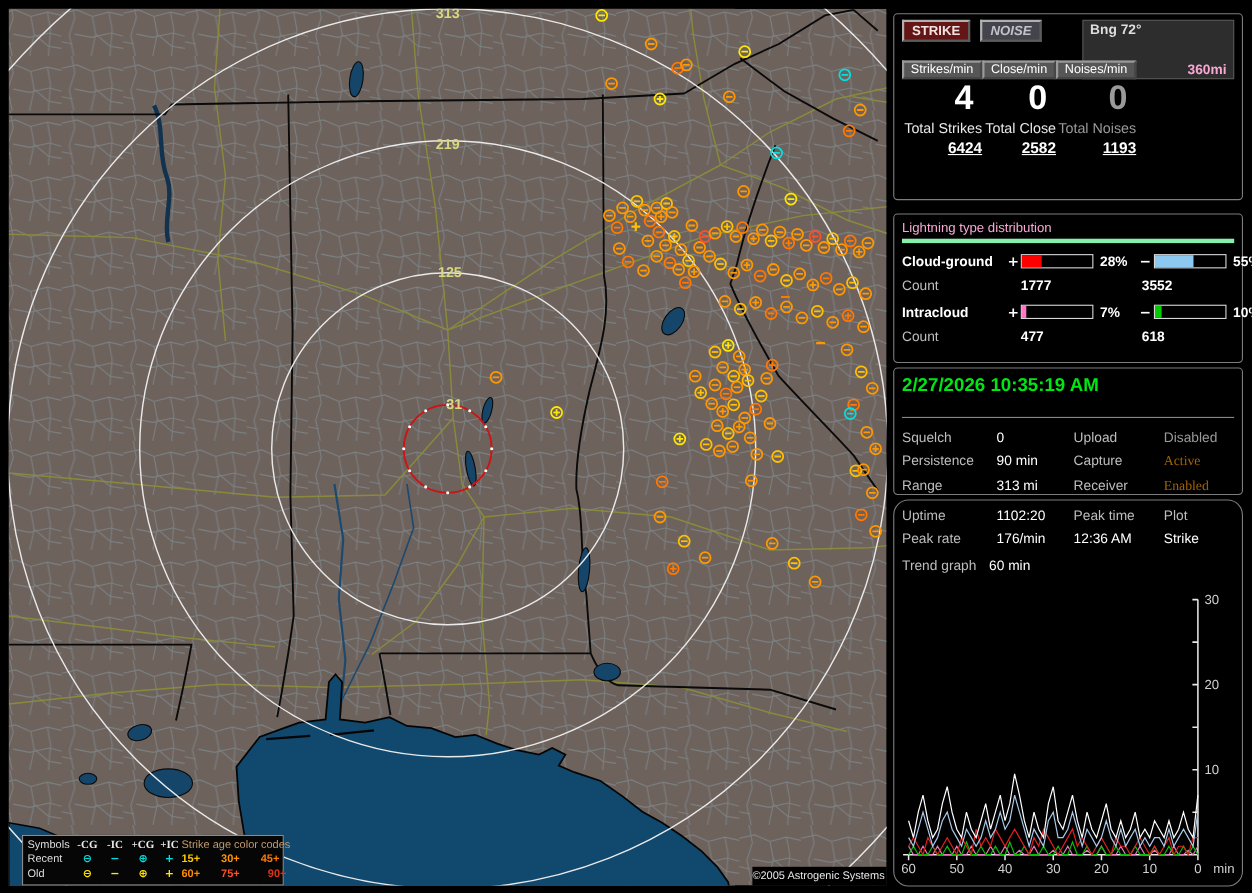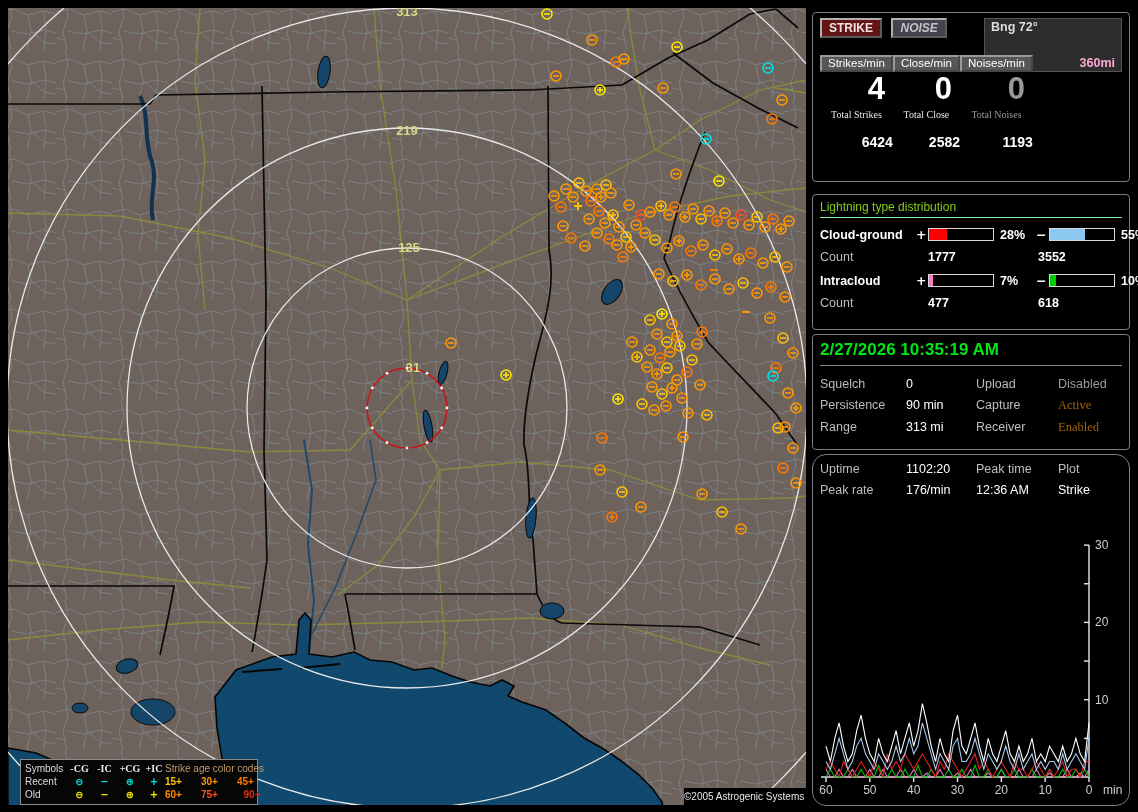--- a/index.html
+++ b/index.html
@@ -31,35 +31,35 @@
   #noise-btn{background:#44444c;color:#c2c2ca;margin-left:5px;font-style:italic;}
   #bng-bar{float:right;width:138px;background:#2d2d2d;border:1px solid #555;font-size:12.5px;
            font-weight:bold;padding:1px 6px;box-sizing:border-box;display:flex;justify-content:space-between;}
   #bng-bar .rng{color:#f9a8d4;margin-top:36px;}
   .rates{display:flex;justify-content:space-between;margin-top:17px;}
   .rcol{width:99px;display:flex;flex-direction:column;}
   .rlabel{align-self:flex-start;background:#565656;color:#fff;font-size:11.5px;
           border:2px outset #9a9a9a;padding:0 6px 1px;}
   .rcol:last-child .rlabel{align-self:flex-end;}
   .rvalue{font-size:31px;font-weight:bold;color:#fff;text-align:right;padding-right:8px;line-height:34px;}
-  .rtotal-l{font-size:10px;color:#e8e8e8;text-align:center;margin-top:3px;font-family:Liberation Serif, serif;}
-  .rtotal-v{font-size:14px;font-weight:bold;color:#fff;text-align:right;margin-top:14px;}
+  .rtotal-l{font-size:13px;color:#e8e8e8;text-align:right;margin-top:3px;}
+  .rtotal-v{font-size:14px;font-weight:bold;color:#fff;text-align:right;margin-top:2px;text-decoration:underline;}
   .dim{color:#9a9a9a !important;}
-  .sec-hdr{font-size:12px;color:#84cc16;border-bottom:1px solid #86efac;padding-bottom:3px;}
+  .sec-hdr{font-size:12px;color:#f9a8d4;border-bottom:4px solid #86efac;padding-bottom:3px;}
   .dist-row{display:grid;grid-template-columns:96px 12px 68px 40px 13px 68px 1fr;
             align-items:center;margin-top:9px;font-size:12.5px;}
   .dist-name{font-weight:bold;color:#fff;}
   .sign{color:#fff;font-weight:bold;font-family:"DejaVu Sans",sans-serif;}
   .bar{width:64px;height:11px;border:1px solid #d8d8d8;background:#000;}
   .bar i{display:block;height:100%;}
   .pct{font-weight:bold;color:#fff;padding-left:4px;}
   .cnt-row{display:grid;grid-template-columns:96px 110px 1fr;margin-top:8px;font-size:12.5px;}
   .cnt-lbl{color:#bdbdbd;}
   .cnt-v{font-weight:bold;color:#fff;padding-left:12px;}
-  #datetime{font-size:17px;font-weight:bold;color:#00e614;border-bottom:1px solid #888;padding-bottom:5px;}
+  #datetime{font-size:17px;font-weight:bold;color:#00e614;border-bottom:1px solid #888;padding-bottom:19px;}
   .stat-grid{display:grid;grid-template-columns:86px 70px 82px 1fr;font-size:12.5px;
              row-gap:7px;margin-top:11px;}
   .lbl{color:#bdbdbd;}
   .val{color:#fff;}
   .ok{color:#a16207;font-family:Liberation Serif, serif;}
   #trend-row{margin-top:10px;font-size:12.5px;}
   #trend-svg{position:absolute;left:3px;top:82px;}
 </style>
 </head>
 <body>
@@ -887,20 +887,24 @@
         <span class="lbl">Uptime</span>
         <span class="val">1102:20</span>
         <span class="lbl">Peak time</span>
         <span class="lbl">Plot</span>
 
         <span class="lbl">Peak rate</span>
         <span class="val">176/min</span>
         <span class="val">12:36 AM</span>
         <span class="val">Strike</span>
       </div>
+      <div id="trend-row">
+        <span class="lbl">Trend graph</span>
+        <span class="val" style="margin-left:8px">60 min</span>
+      </div>
       <svg id="trend-svg" width="312" height="268" viewBox="0 0 312 268">
           <g stroke="#e8e8e8" stroke-width="1.4">
             <line x1="273" y1="8" x2="273" y2="240"></line>
             <line x1="5" y1="240" x2="273" y2="240"></line>
             <line x1="273" y1="162.7" x2="268" y2="162.7"></line>
             <line x1="273" y1="85.39999999999998" x2="268" y2="85.39999999999998"></line>
             <line x1="273" y1="8.099999999999994" x2="268" y2="8.099999999999994"></line>
             <line x1="273" y1="201.35" x2="268" y2="201.35"></line>
             <line x1="273" y1="124.05" x2="268" y2="124.05"></line>
             <line x1="273" y1="46.75" x2="268" y2="46.75"></line>

